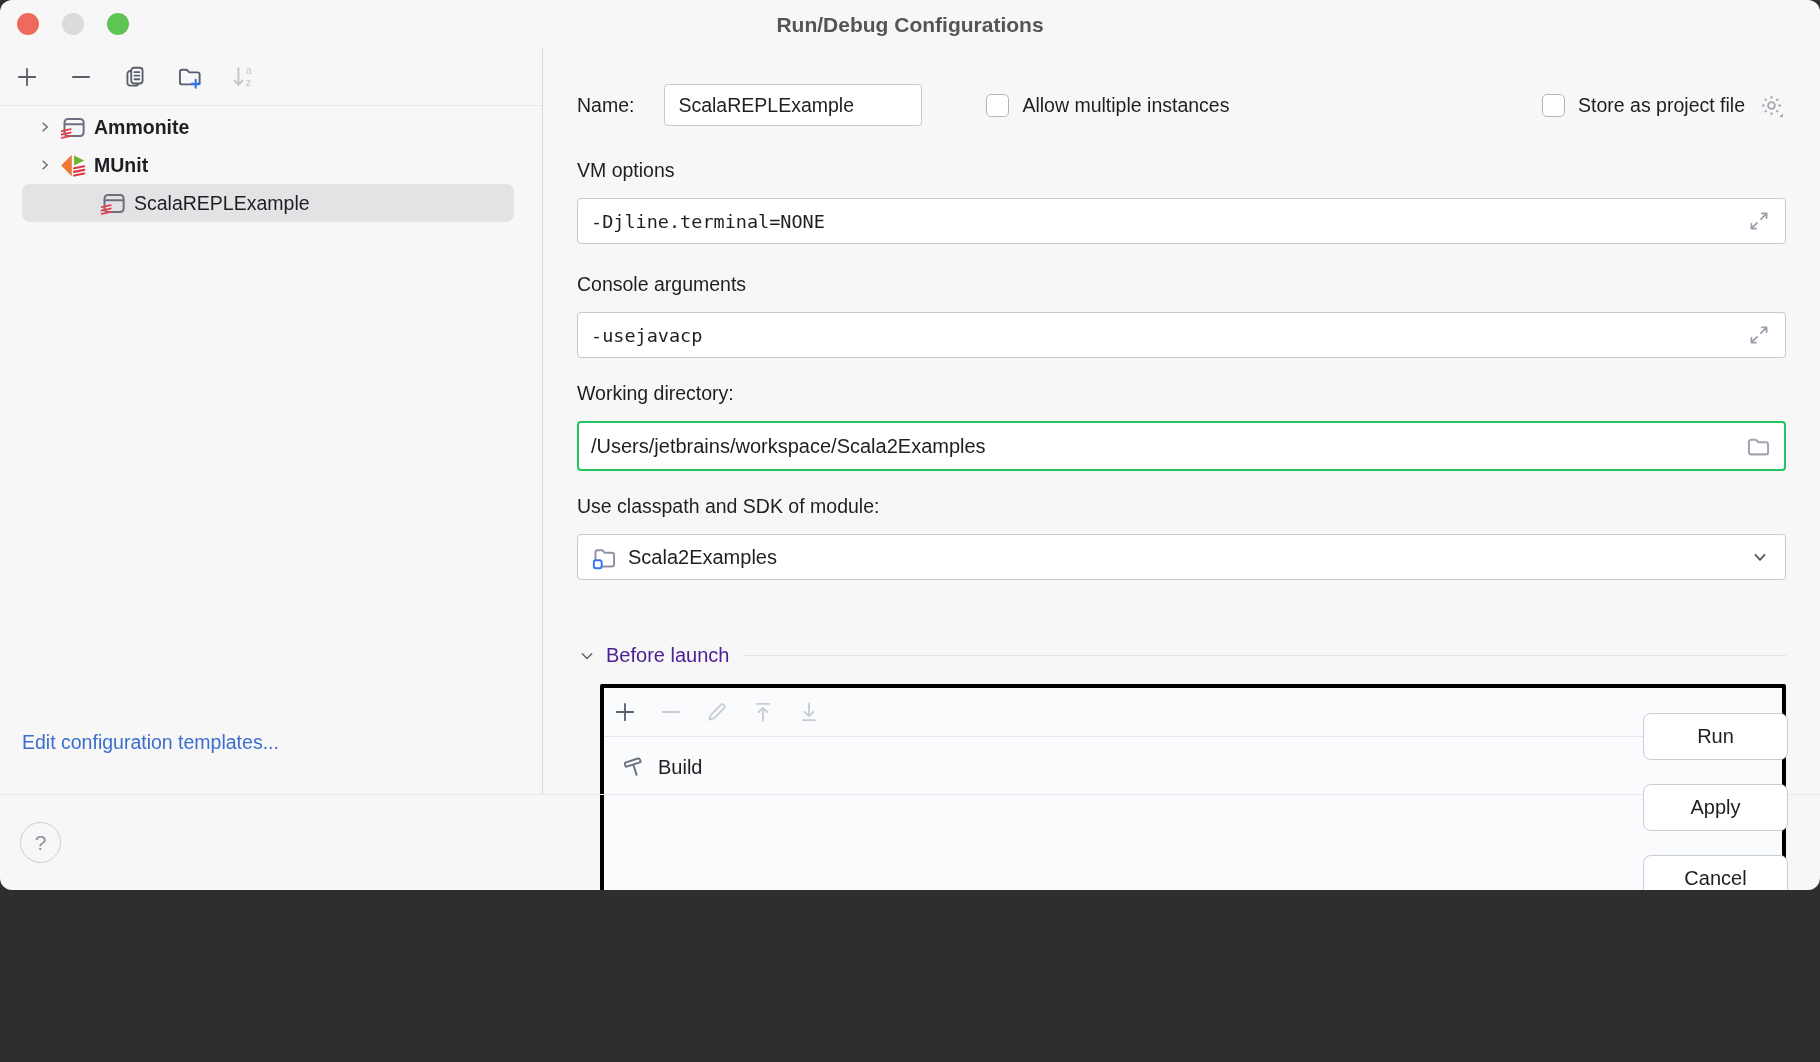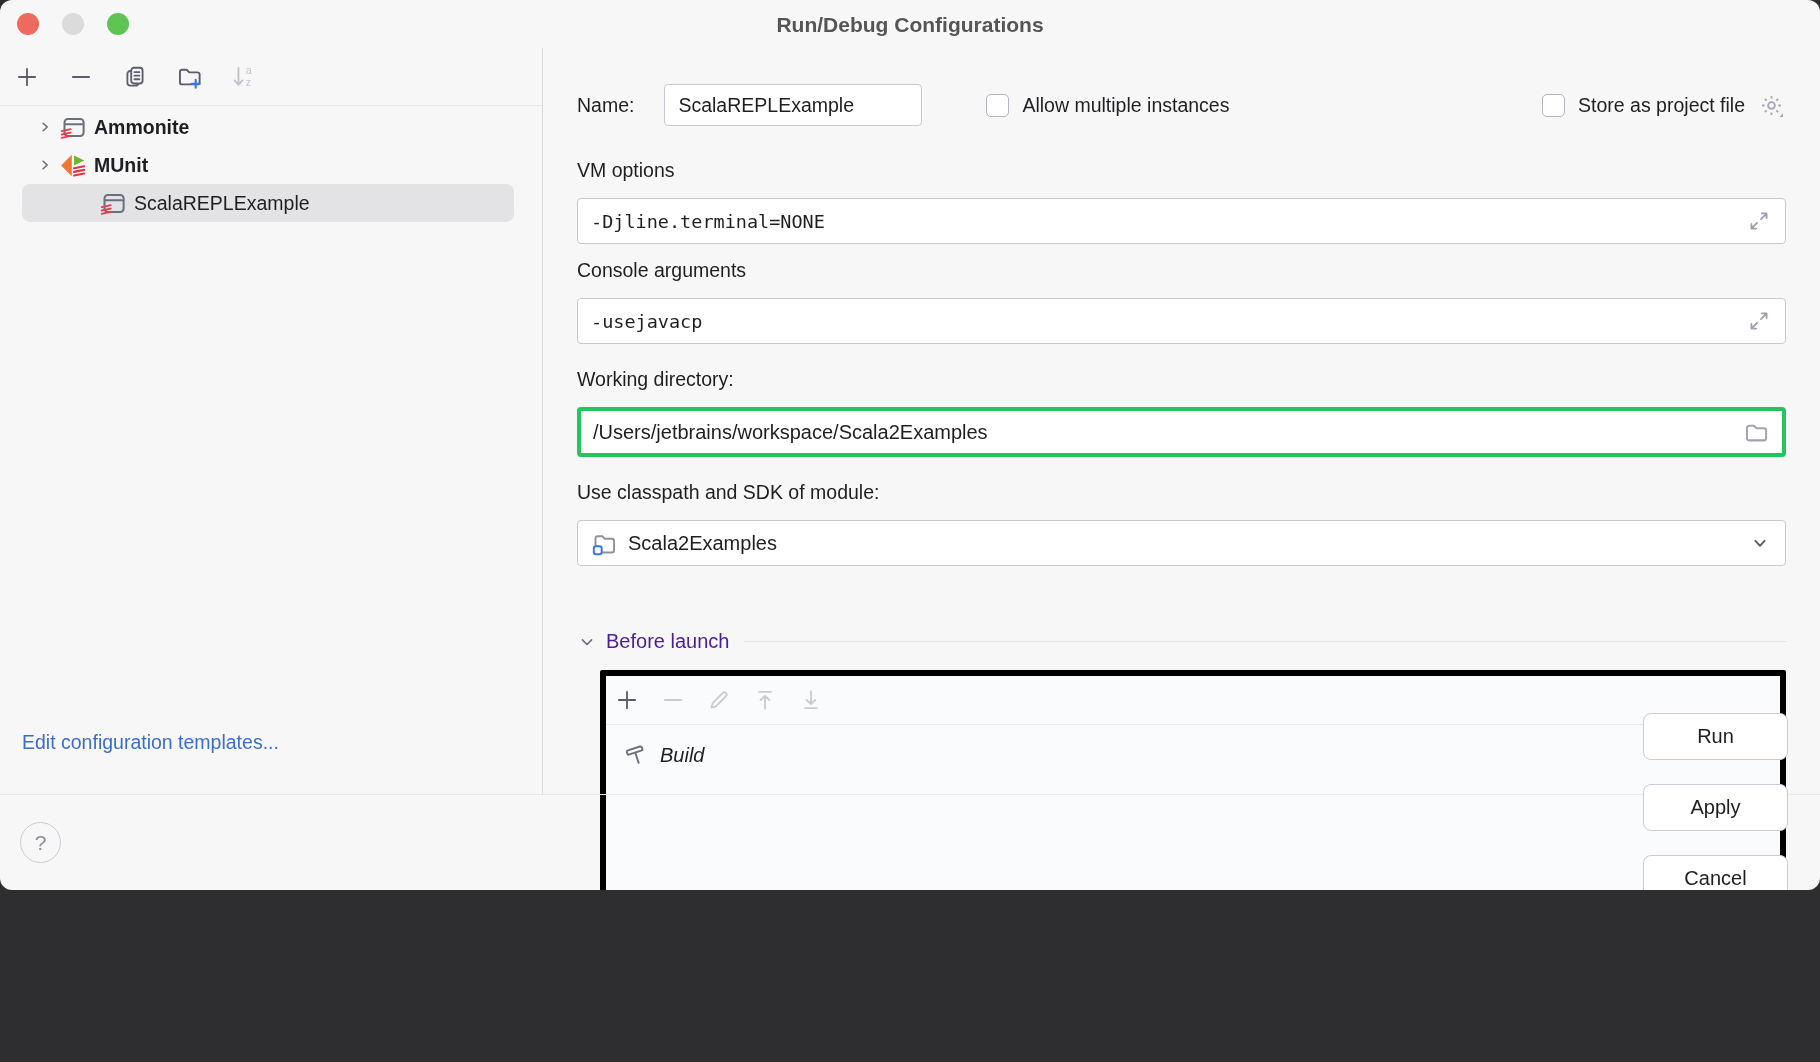--- a/index.html
+++ b/index.html
@@ -49,34 +49,34 @@
   .cb-label { margin-left:13px; font-size:19.5px; color:#1e1f22; white-space:nowrap; }
   .gear-wrap { margin-left:12px; display:flex; align-items:center; }
 
   .sec-label { margin-top:30px; margin-bottom:16px; font-size:19.5px; color:#1e1f22; }
   .field {
     height:46px; border:1px solid #c6c8d2; border-radius:4px; background:#fff;
     display:flex; align-items:center; padding:0 13px;
   }
   .field .mono { font-family:"DejaVu Sans Mono", monospace; font-size:18.5px; color:#1e1f22; flex:1 1 auto; white-space:nowrap; overflow:hidden; }
   .field .sans { font-size:20px; color:#1e1f22; flex:1 1 auto; white-space:nowrap; overflow:hidden; }
-  .field.focused { border:4px solid #22c55e; height:50px; padding:0 12px; }
+  .field.focused { border:2px solid #22c55e; height:50px; padding:0 12px; }
   .field .right-ic { flex:0 0 auto; margin-left:10px; display:flex; align-items:center; }
   .select-field { cursor:pointer; }
   .select-field .mod-ic { margin-right:10px; display:flex; align-items:center; }
 
-  .gap-a { margin-top:15px; }
+  .gap-a { margin-top:29px; }
   .gap-b { margin-top:24px; }
 
   
   .bl-header { display:flex; align-items:center; margin-top:64px; }
   .bl-header .bl-chev { display:flex; align-items:center; margin-right:9px; }
   .bl-title { font-size:20px; color:#4c1d95; white-space:nowrap; }
   .bl-rule { flex:1 1 auto; height:1px; background:#e3e4e8; margin-left:15px; }
-  .bl-panel { margin:17px 0 0 23px; height:245px; border:6px solid #000000; background:#fafbfc; border-radius:2px; display:flex; flex-direction:column;font-style:italic; }
+  .bl-panel { margin:17px 0 0 23px; height:245px; border:4px solid #000000; background:#fafbfc; border-radius:2px; display:flex; flex-direction:column; }
   .bl-toolbar { height:49px; flex:0 0 49px; display:flex; align-items:center; gap:16px; padding-left:6px; border-bottom:1px solid #e7e8eb; }
   .bl-toolbar .tbtn { width:30px; height:30px; }
   .task-row { display:flex; align-items:center; height:44px; padding-left:16px; margin-top:8px; }
   .task-row .task-label { margin-left:11px; font-size:20px; color:#1e1f22; }
 
   
   .footer { height:96px; flex:0 0 96px; border-top:1px solid #e8e9ec; display:flex; align-items:center; padding:0 32px 0 20px; }
   .help-btn { width:41px; height:41px; border-radius:50%; border:1.5px solid #c9ccd6; background:transparent;
     color:#8a8e9b; font-size:21px; font-family:"Liberation Sans", sans-serif; display:flex; align-items:center; justify-content:center; cursor:pointer; }
   .btn-row { margin-left:auto; display:flex; gap:24px;flex-direction:column; }

